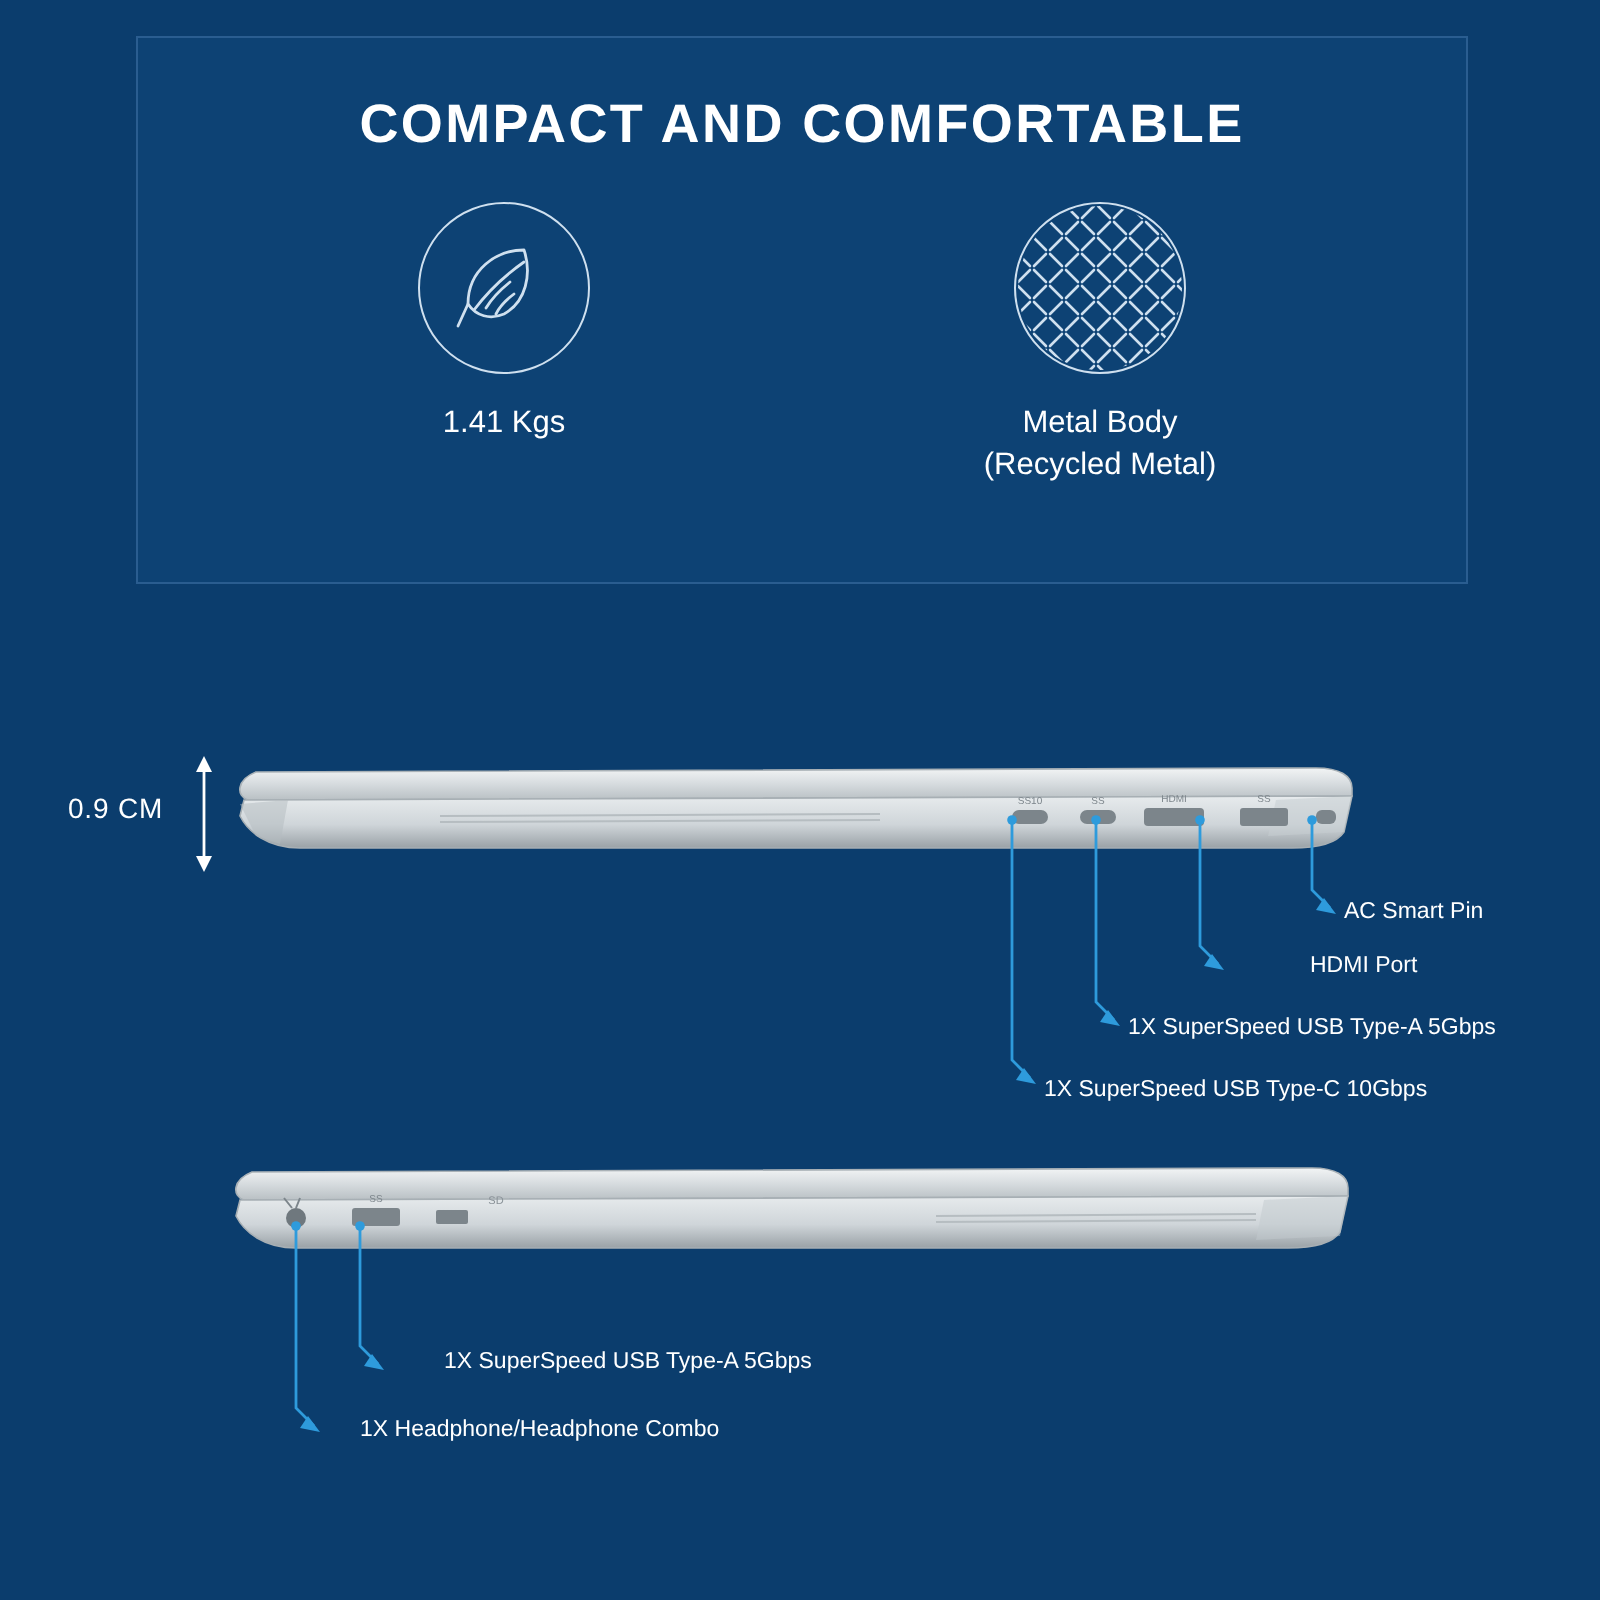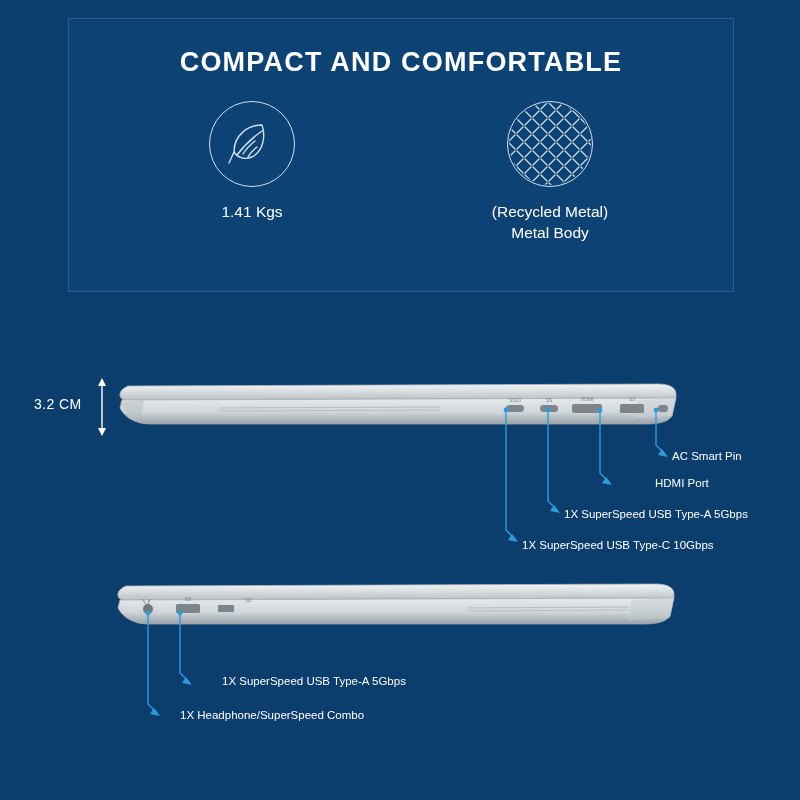--- a/index.html
+++ b/index.html
@@ -127,29 +127,29 @@
                   <line x1="9" y1="1" x2="15" y2="7"></line>
                 </g>
               </pattern>
             </defs>
             <g clip-path="url(#c1)">
               <rect x="0" y="0" width="84" height="84" fill="url(#diamond)"></rect>
             </g>
           </svg>
         </div>
         <div class="feature-label">
+          <div>Metal Body</div>
           <div>(Recycled Metal)</div>
-          <div>Metal Body</div>
         </div>
       </div>
 
     </div>
   </div>
 
-  <div class="dim-label" style="left:34px; top:396px;">3.2 CM</div>
+  <div class="dim-label" style="left:34px; top:396px;">0.9 CM</div>
   <svg style="position:absolute; left:92px; top:378px;" width="20" height="60">
     <line x1="10" y1="6" x2="10" y2="52" stroke="#ffffff" stroke-width="1.4"></line>
     <polygon points="10,0 6,8 14,8" fill="#ffffff"></polygon>
     <polygon points="10,58 6,50 14,50" fill="#ffffff"></polygon>
   </svg>
 
   <svg class="laptop" style="left:110px; top:372px;" width="580" height="70">
     <defs>
       <linearGradient id="lidGrad" x1="0" y1="0" x2="0" y2="1">
         <stop offset="0%" stop-color="#f2f4f5"></stop>
@@ -254,15 +254,15 @@
     <path class="cl-line" d="M60 5 L60 65 L69 74"></path>
     <circle class="cl-dot" cx="60" cy="5" r="2.4"></circle>
     <polygon class="cl-dot" points="72,77 62,75 66,69"></polygon>
 
     <path class="cl-line" d="M28 5 L28 96 L37 105"></path>
     <circle class="cl-dot" cx="28" cy="5" r="2.4"></circle>
     <polygon class="cl-dot" points="40,108 30,106 34,100"></polygon>
   </svg>
 
   <div class="callout-label" style="left:222px; top:675px;">1X SuperSpeed USB Type-A 5Gbps</div>
-  <div class="callout-label" style="left:180px; top:709px;">1X Headphone/SuperSpeed Combo</div>
+  <div class="callout-label" style="left:180px; top:709px;">1X Headphone/Headphone Combo</div>
 
 </div>
 
 </body></html>

